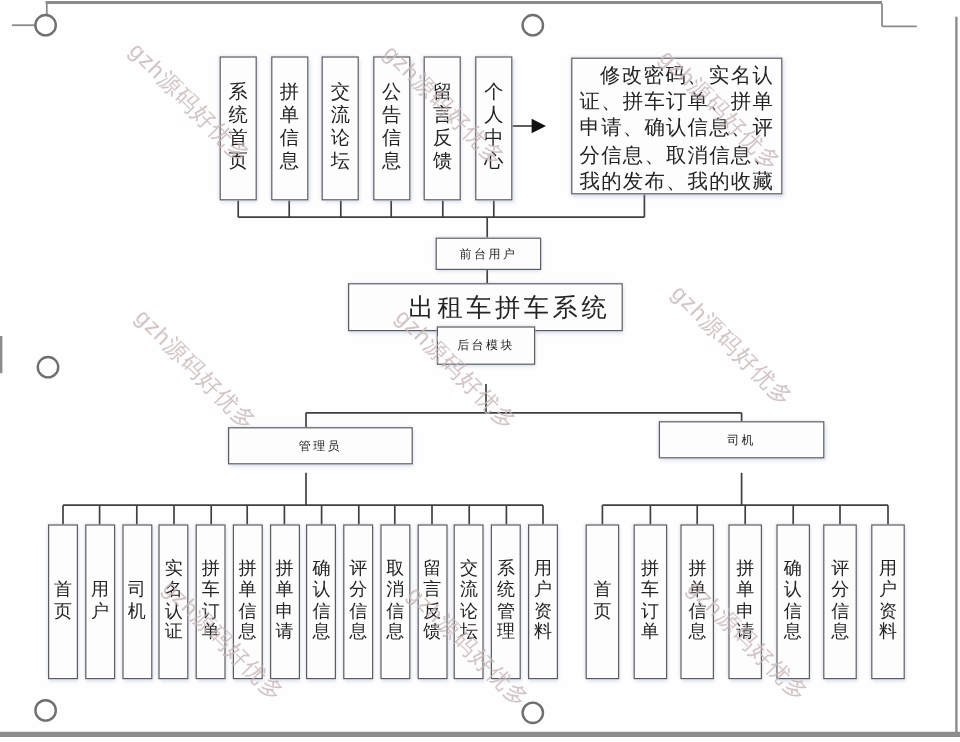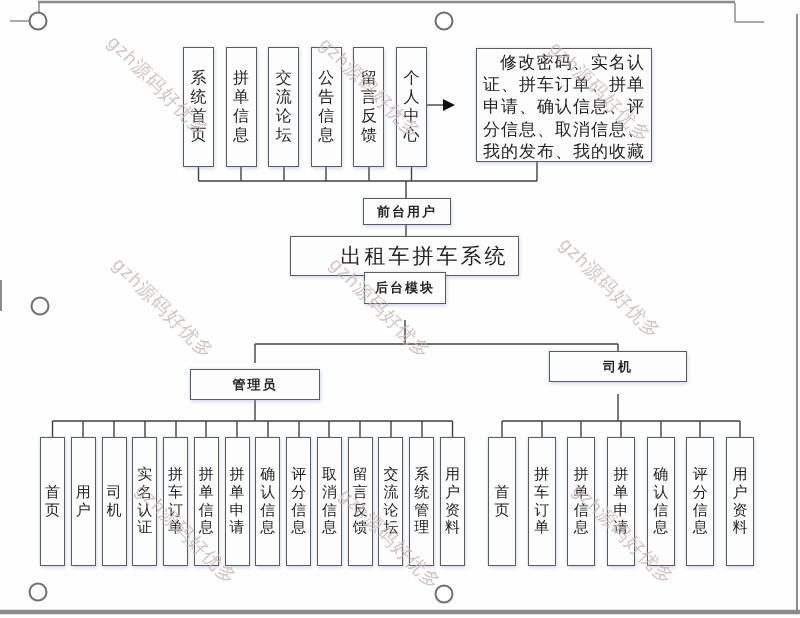--- a/index.html
+++ b/index.html
@@ -16,22 +16,22 @@
   .arrowhead{fill:#111;}
   .pgline{stroke:var(--page-line);fill:none;}
   .pgcircle{fill:#fff;stroke:#6f6f6f;stroke-width:2;}
 
   
   .bx{position:absolute;z-index:2;background:#fdfdfe;border:1.5px solid var(--box-border);
       box-sizing:border-box;box-shadow:1px 2px 3px rgba(140,160,215,.32), -1px -1px 2px rgba(140,160,215,.18);
       color:#232323;}
   
   .hbox{display:flex;align-items:center;justify-content:center;
-        font-family:"Liberation Sans","DejaVu Sans",sans-serif;font-weight:700;
-        font-size:13px;letter-spacing:2px;}
+        font-family:"Liberation Sans","DejaVu Sans",sans-serif;font-weight:400;
+        font-size:10px;letter-spacing:2px;}
   .titlebox{font-family:"Liberation Serif","DejaVu Serif",serif;font-weight:500;
         font-size:21px;letter-spacing:3px;}
   
   .vrow{position:absolute;z-index:2;display:flex;justify-content:space-between;}
   .vbox{background:#fdfdfe;border:1.5px solid var(--box-border);box-sizing:border-box;
         box-shadow:1px 2px 3px rgba(140,160,215,.32), -1px -1px 2px rgba(140,160,215,.18);
         display:flex;flex-direction:column;align-items:center;justify-content:center;
         color:#232323;font-size:16px;}
   .vrow.small .vbox{font-size:15px;}
   .vchar{line-height:1.18;}
@@ -174,21 +174,21 @@
   </div>
 
   <div class="bx hbox titlebox" style="left:290px;top:236px;width:229px;height:40px;padding-left:40px;">
     <span>出租车拼车系统</span>
   </div>
 
   <div class="bx hbox" style="left:364px;top:272px;width:82px;height:32px;text-align:center;">
     <span>后台模块</span>
   </div>
 
-  <div class="bx hbox" style="left:190px;top:369px;width:130px;height:31px;">
+  <div class="bx hbox" style="left:190px;top:356px;width:154px;height:31px;">
     <span>管理员</span>
   </div>
 
   <div class="bx hbox" style="left:549px;top:351px;width:138px;height:31px;">
     <span>司机</span>
   </div>
 
   <div id="admin-row" class="vrow small" style="left:40px;top:437px;width:425px;height:129px;">
       <div class="vbox" style="width: 25px;">
         <div class="vchar">首</div>

